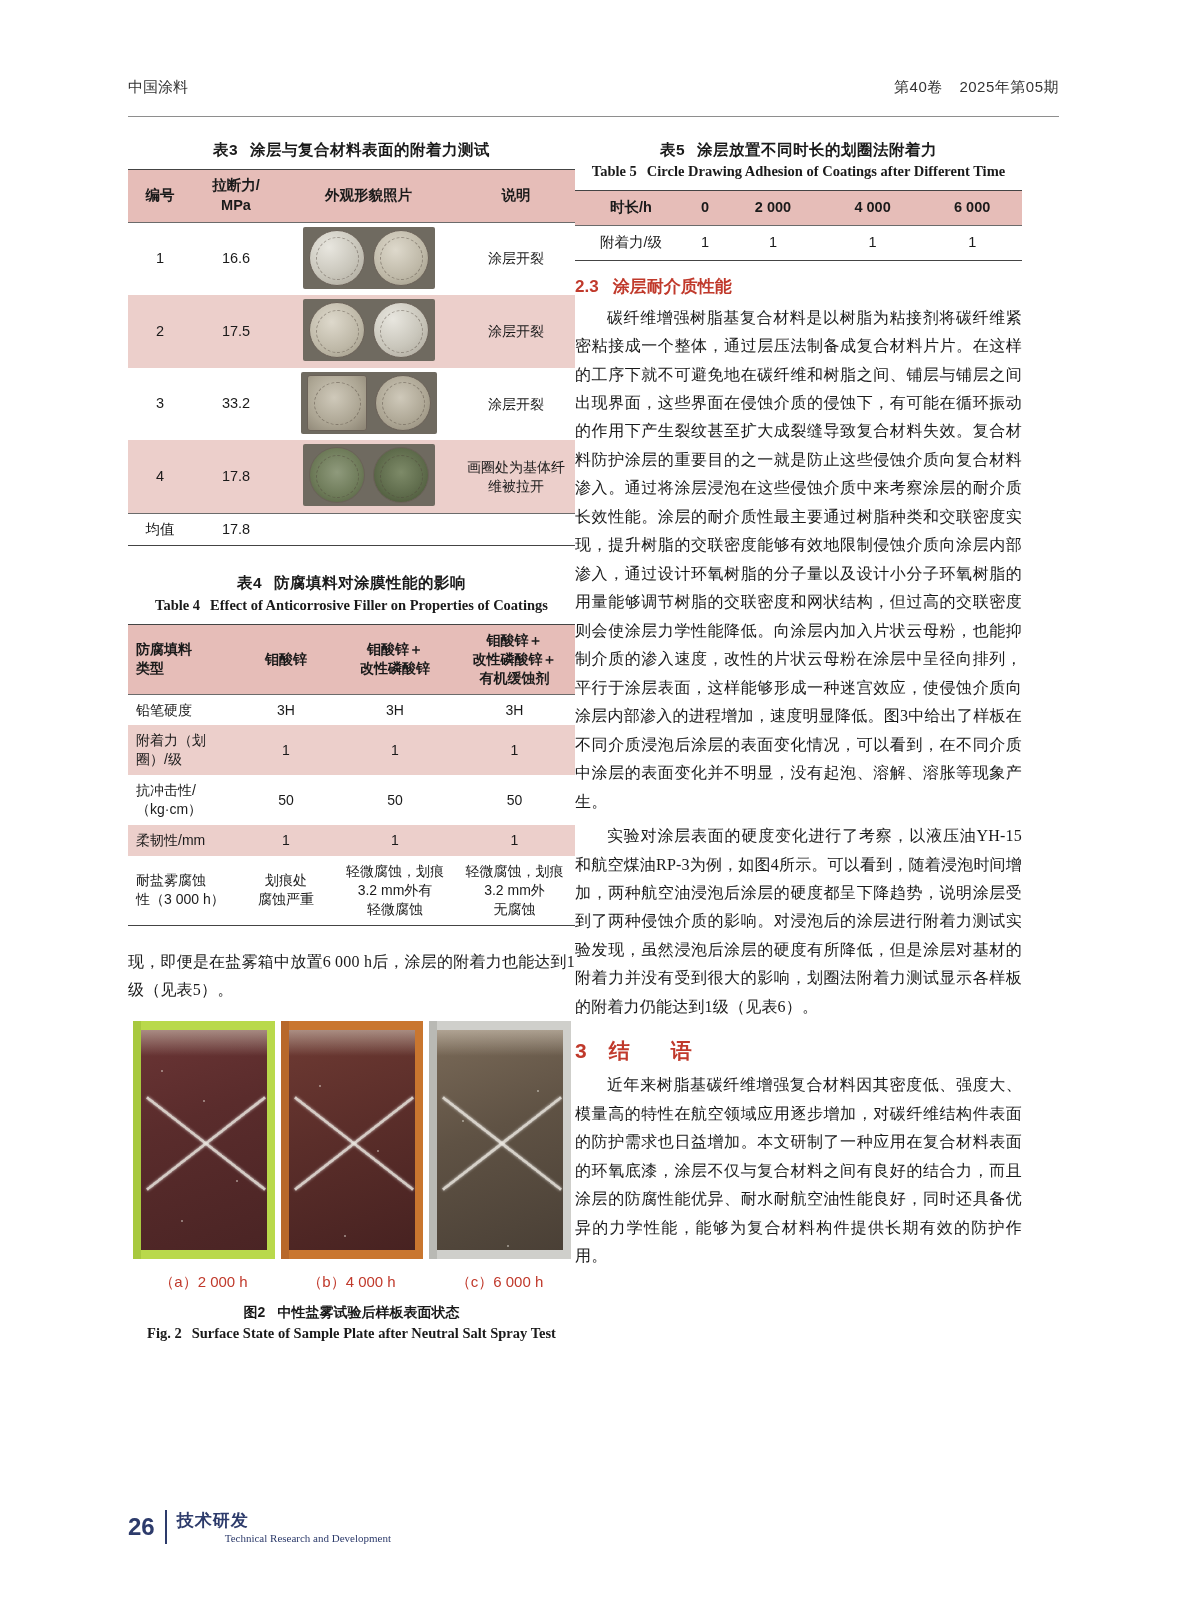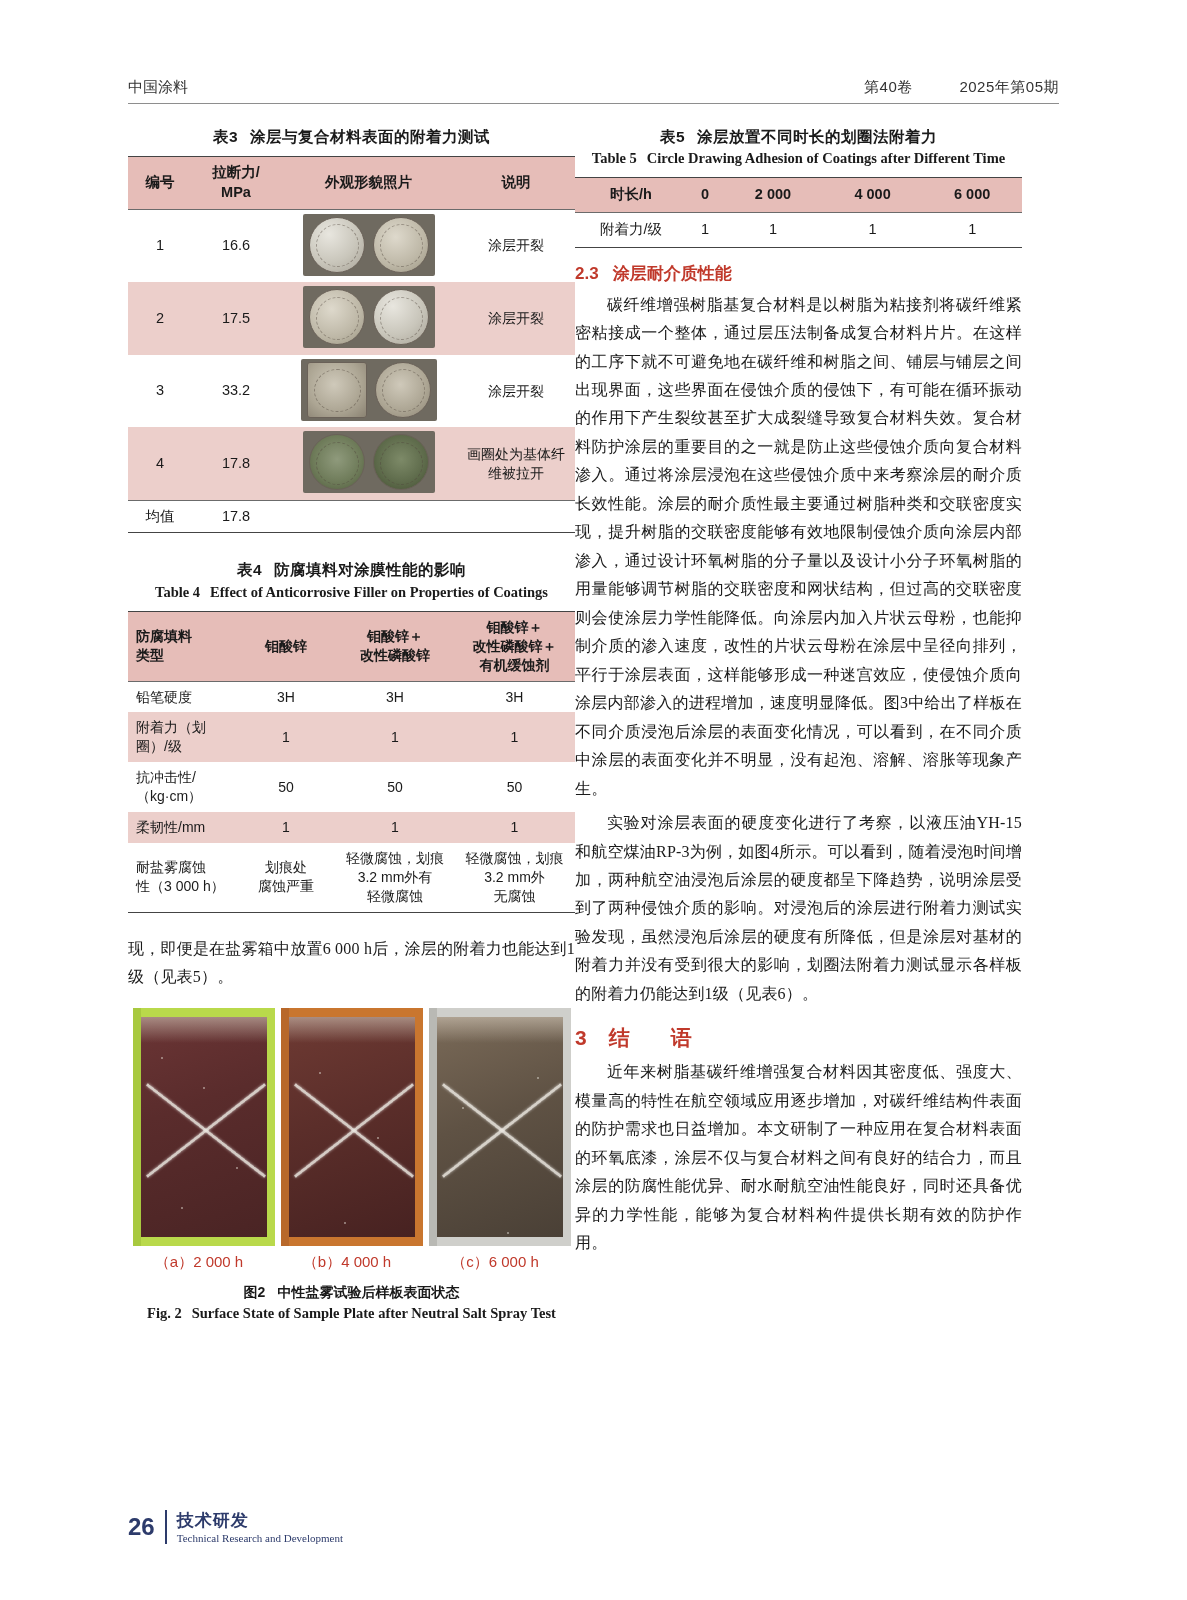--- a/index.html
+++ b/index.html
@@ -18,26 +18,26 @@
     width: 1187px; height: 1600px;
     padding: 78px 128px 0 128px;
   }
   
   .runhead {
     display: flex;
     justify-content: space-between;
     align-items: center;
     font-size: 15px;
     color: #333;
-    padding-bottom: 6px;
+    padding-bottom: 19px;
     border-bottom: 1px solid #8e8e8e;
     font-family: "Liberation Sans", sans-serif;
   }
   .runhead .right { letter-spacing: 0.5px; }
-  .runhead .right span { margin-left: 42px; }
+  .runhead .right span { margin-left: 12px; }
 
   
   .cols {
     display: flex;
     margin-top: 22px;
   }
   .col { width: 447px; }
 
   
   .tcap {
@@ -195,22 +195,22 @@
   }
   .panel .edge-l {
     position: absolute; left: 0; top: 0; bottom: 0; width: 8px;
     background: #a8c93f;
   }
   .panel.orange { background: #c9762f; }
   .panel.grey { background: #cfcfcb; }
   .fig-labels {
     display: flex;
     gap: 6px;
-    justify-content: flex-start;
-    margin-top: 7px;
+    justify-content: center;
+    margin-top: 14px;
     color: #c0392b;
     font-size: 15px;
     font-family: "Liberation Sans", sans-serif;
   }
   .fig-labels div { width: 142px; text-align: center; }
   .fcap {
     text-align: center;
     margin-top: 10px;
     line-height: 1.5;
   }
@@ -238,20 +238,21 @@
     width: 2px; height: 34px; background: #2d3b6b;
   }
   .footer .txt .cn {
     font-size: 17px; font-weight: bold; color: #2d3b6b;
     font-family: "Liberation Sans", sans-serif;
     letter-spacing: 1px;
   }
   .footer .txt .en {
     font-size: 11px; color: #2d3b6b;
     font-family: "Liberation Serif", serif;
+    margin-left: 48px;
   }
 </style>
 </head>
 <body>
 
 <div class="page">
 
   <div class="runhead">
     <div class="left">中国涂料</div>
     <div class="right">

